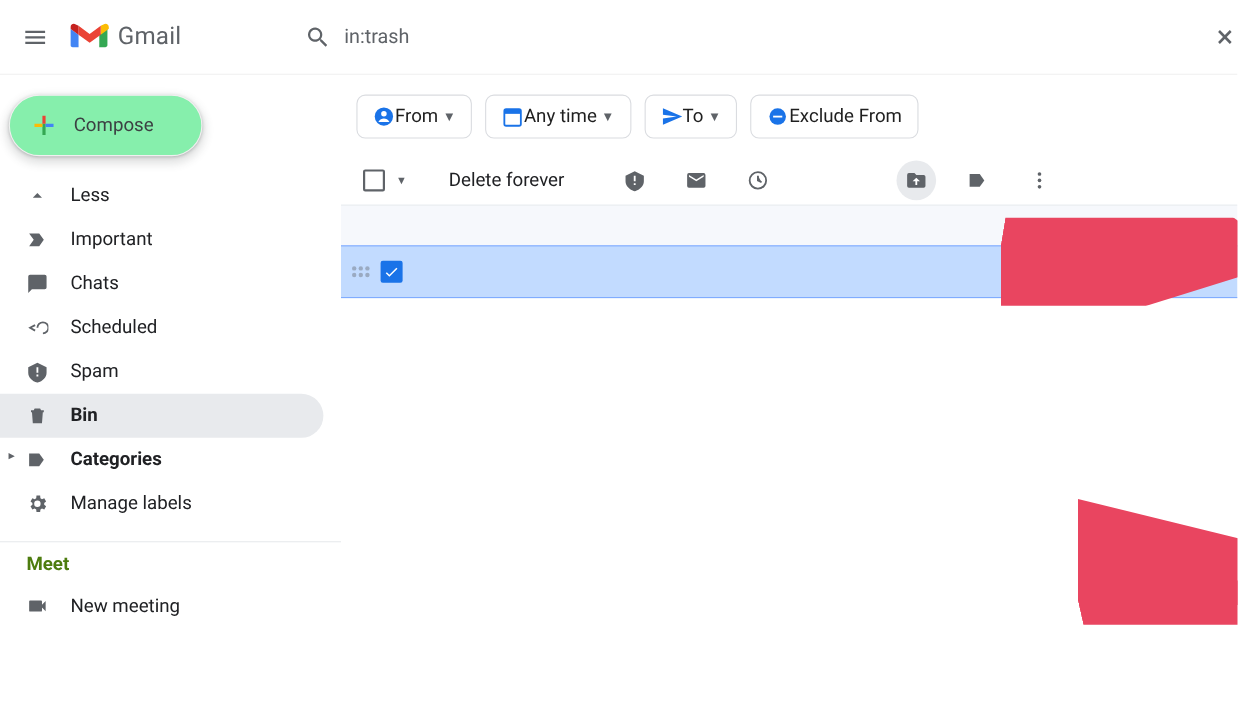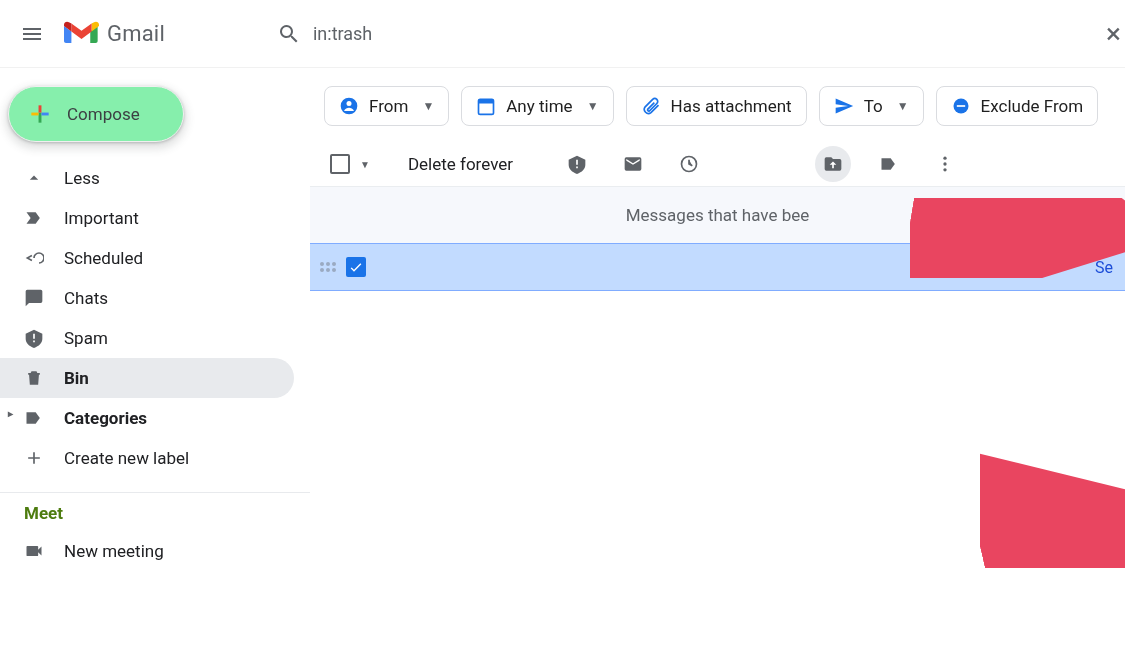--- a/index.html
+++ b/index.html
@@ -25,21 +25,21 @@
 .nav-item { height: 40px; display: flex; align-items: center; padding-left: 22px; border-radius: 0 20px 20px 0; cursor: pointer; margin-right: 16px; font-size: 17px; color: #202124; }
 .nav-item.active { background: #e8eaed; font-weight: 700; }
 .nav-item.bold { font-weight: 700; }
 .nav-icon { width: 24px; height: 24px; margin-right: 18px; display: flex; align-items: center; justify-content: center; }
 .nav-icon svg, .nav-icon span { width: 20px; height: 20px; fill: #5f6368; color: #5f6368; }
 .meet-header { font-size: 17px; color: #4d7c0f; font-weight: 700; padding: 10px 0 8px 24px; border-top: 1px solid #e8eaed; margin-top: 12px; }
 
 
 .content { flex: 1; padding-top: 18px; position: relative; }
 .filter-chips { display: flex; gap: 12px; padding-left: 14px; }
-.chip { height: 40px; border: 1px solid #dadce0; border-radius: 8px; display: flex; align-items: center; padding: 0 14px; font-size: 17px; color: #1f1f1f; cursor: pointer; gap: 10px; }
+.chip { height: 40px; border: 1px solid #dadce0; border-radius: 8px; display: flex; align-items: center; padding: 0 14px; font-size: 17px; color: #1f1f1f; cursor: pointer; }
 .chip svg { width: 20px; height: 20px; }
 .chip .arrow { font-size: 12px; color: #5f6368; margin-left: 4px; }
 
 .toolbar { display: flex; align-items: center; height: 48px; padding-left: 20px; margin-top: 14px; gap: 8px; }
 .tb-checkbox { width: 20px; height: 20px; border: 2px solid #5f6368; border-radius: 2px; margin-right: 2px; }
 .tb-arrow { font-size: 10px; color: #5f6368; margin-right: 18px; }
 .tb-action { font-size: 17px; color: #202124; padding: 0 12px; cursor: pointer; }
 .tb-icon { width: 36px; height: 36px; display: flex; align-items: center; justify-content: center; cursor: pointer; border-radius: 50%; margin: 0 6px; }
 .tb-icon.highlighted { background: #e8eaed; }
 .tb-icon svg { width: 20px; height: 20px; fill: #5f6368; }
@@ -111,32 +111,32 @@
         <span class="nav-icon">
             <svg viewBox="0 0 24 24">
               <path d="M3 5h11l5 7-5 7H3l5-7z"></path>
             </svg>
           </span>
         <span>Important</span>
       </div>
       <div class="nav-item">
         <span class="nav-icon">
             <svg viewBox="0 0 24 24">
+              <path d="M20 2H4a2 2 0 0 0-2 2v18l4-4h14a2 2 0 0 0 2-2V4a2 2 0 0 0-2-2z"></path>
+            </svg>
+          </span>
+        <span>Chats</span>
+      </div>
+      <div class="nav-item">
+        <span class="nav-icon">
+            <svg viewBox="0 0 24 24">
               <path d="M2 12l7 4 1-2-4-2h7a5 5 0 1 1 5 5v2a7 7 0 1 0-7-7H6l4-2-1-2z"></path>
             </svg>
           </span>
         <span>Scheduled</span>
-      </div>
-      <div class="nav-item">
-        <span class="nav-icon">
-            <svg viewBox="0 0 24 24">
-              <path d="M20 2H4a2 2 0 0 0-2 2v18l4-4h14a2 2 0 0 0 2-2V4a2 2 0 0 0-2-2z"></path>
-            </svg>
-          </span>
-        <span>Chats</span>
       </div>
       <div class="nav-item">
         <span class="nav-icon">
             <svg viewBox="0 0 24 24">
               <path d="M12 2L2 7v6c0 5 4 9 10 11 6-2 10-6 10-11V7zM11 7h2v6h-2zm0 8h2v2h-2z"></path>
             </svg>
           </span>
         <span>Spam</span>
       </div>
       <div class="nav-item active">
@@ -152,24 +152,24 @@
             <span style="position:absolute;left:-14px;font-size:10px;color:#5f6368;">▸</span>
             <svg viewBox="0 0 24 24" fill="#202124">
               <path d="M3 5h11l5 7-5 7H3z"></path>
             </svg>
           </span>
         <span>Categories</span>
       </div>
       <div class="nav-item">
         <span class="nav-icon">
             <svg viewBox="0 0 24 24">
-              <path d="M11 5h2v14h-2zM5 11h14v2H5z"></path>
-            </svg>
-          </span>
-        <span>Create new label</span>
+              <path d="M19.4 13a7 7 0 0 0 0-2l2.1-1.6-2-3.5-2.5 1a7 7 0 0 0-1.7-1L15 3h-4l-.3 2.9a7 7 0 0 0-1.7 1l-2.5-1-2 3.5L6.6 11a7 7 0 0 0 0 2l-2.1 1.6 2 3.5 2.5-1a7 7 0 0 0 1.7 1L11 21h4l.3-2.9a7 7 0 0 0 1.7-1l2.5 1 2-3.5zM12 15.5A3.5 3.5 0 1 1 15.5 12 3.5 3.5 0 0 1 12 15.5z"></path>
+            </svg>
+          </span>
+        <span>Manage labels</span>
       </div>
     </div>
     <div class="meet-header">Meet</div>
     <div class="nav-item">
       <span class="nav-icon">
           <svg viewBox="0 0 24 24">
             <path d="M17 10.5V7a1 1 0 0 0-1-1H4a1 1 0 0 0-1 1v10a1 1 0 0 0 1 1h12a1 1 0 0 0 1-1v-3.5l4 4v-11z"></path>
           </svg>
         </span>
       <span>New meeting</span>
@@ -187,26 +187,20 @@
         <span>From</span>
         <span class="arrow">▼</span>
       </div>
       <div class="chip">
         <svg viewBox="0 0 24 24">
             <rect x="3" y="4" width="18" height="18" rx="2" fill="none" stroke="#1a73e8" stroke-width="2"></rect>
             <rect x="3" y="4" width="18" height="5" fill="#1a73e8"></rect>
           </svg>
         <span>Any time</span>
         <span class="arrow">▼</span>
-      </div>
-      <div class="chip">
-        <svg viewBox="0 0 24 24">
-            <path fill="none" stroke="#1a73e8" stroke-width="2" d="M21 11l-9 9a5 5 0 0 1-7-7l9-9a3 3 0 0 1 5 5l-9 9a1.5 1.5 0 0 1-2-2l8-8"></path>
-          </svg>
-        <span>Has attachment</span>
       </div>
       <div class="chip">
         <svg viewBox="0 0 24 24">
             <path fill="#1a73e8" d="M2 21l21-9L2 3v7l15 2-15 2z"></path>
           </svg>
         <span>To</span>
         <span class="arrow">▼</span>
       </div>
       <div class="chip">
         <svg viewBox="0 0 24 24">
@@ -253,21 +247,20 @@
       <div class="tb-icon">
           <svg viewBox="0 0 24 24">
             <circle cx="12" cy="5" r="2"></circle>
             <circle cx="12" cy="12" r="2"></circle>
             <circle cx="12" cy="19" r="2"></circle>
           </svg>
         </div>
     </div>
 
     <div class="trash-notice">
-      <span>Messages that have bee</span>
       <span style="position:absolute; right:4px;">w</span>
     </div>
 
     <div class="email-row">
       <div class="email-drag">
           <span></span>
           <span></span>
           <span></span>
           <span></span>
           <span></span>

